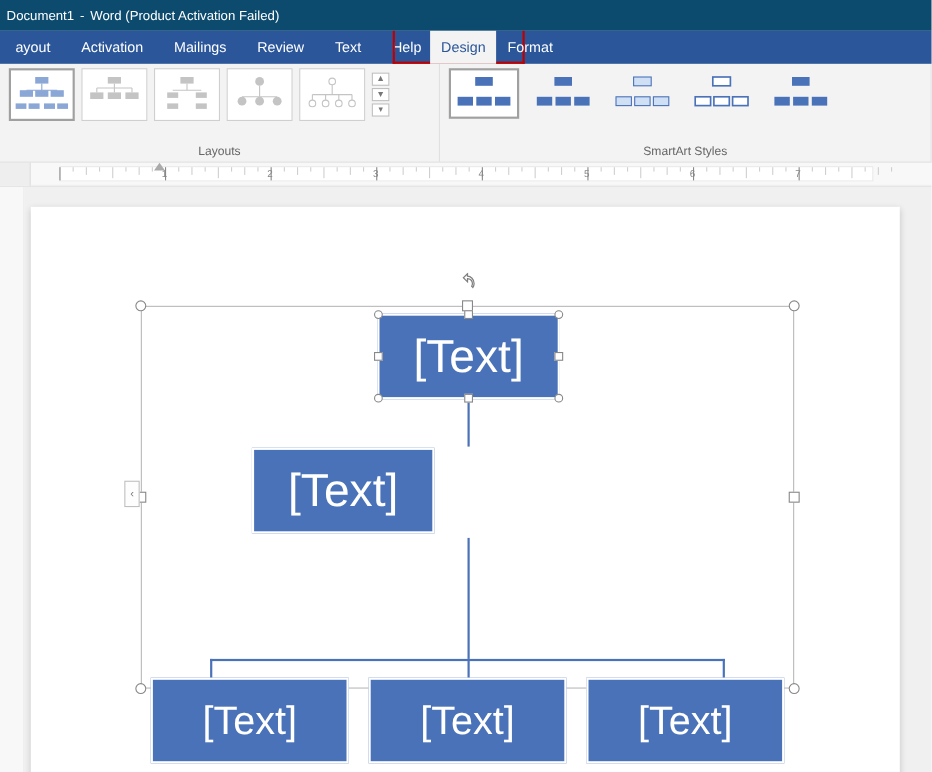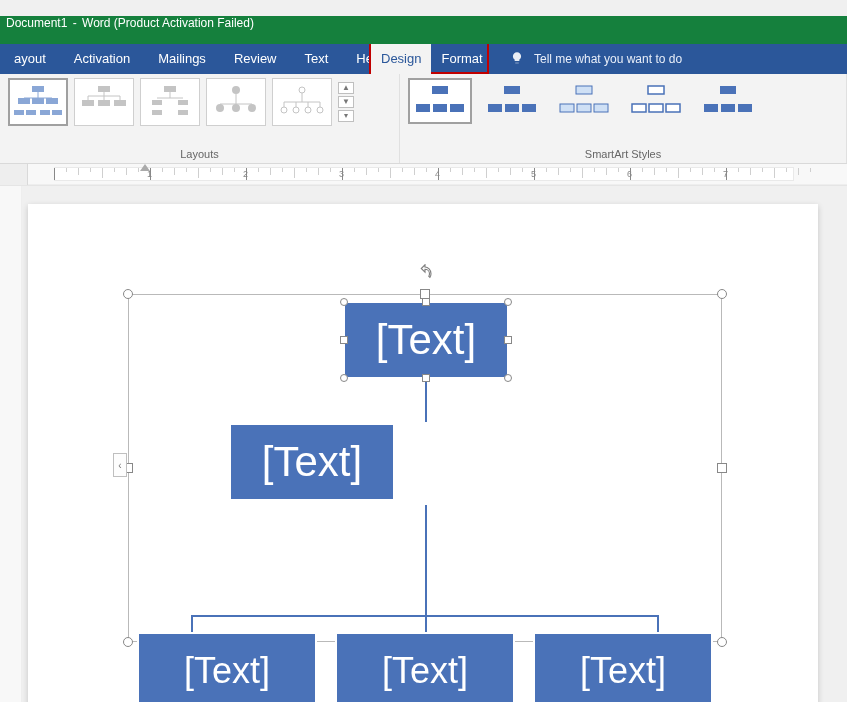--- a/index.html
+++ b/index.html
@@ -1,47 +1,46 @@
 <!DOCTYPE html>
 <html><head>
 <meta charset="utf-8">
 <style>
   * { box-sizing: border-box; margin: 0; padding: 0; font-family: "Segoe UI", Arial, sans-serif; }
   body { background: #f0f0f0; width: 847px; height: 702px; overflow: hidden; font-size: 12px; color: #333; }
 
   
   .titlebar {
-    background: #15803d;
+    background: #0c4a6e;
     height: 28px;
     color: #fff;
     display: flex;
-    align-items: flex-start;
+    align-items: center;
     position: relative;
-    margin-top: 16px;
   }
   .doc-title { padding-left: 6px; font-size: 12px; }
   .doc-title .dash { padding: 0 2px; }
   .context-tabs-wrap {
     position: absolute; left: 369px; top: 0; width: 120px; height: 28px;
     display: flex; align-items: center; justify-content: center;
     background: #2b579a; font-size: 11px; color: #d0e0f5;
     border-left: 2px solid #c00000; border-top: 2px solid #c00000; border-right: 2px solid #c00000;
   }
 
   
   .ribbon-head {
     background: #2b579a; height: 30px; display: flex; align-items: flex-end;
     color: #fff; font-size: 13px; position: relative;
   }
   .ribbon-tabs { display: flex; align-items: center; height: 100%; }
   .ribbon-tab { padding: 0 14px; height: 30px; line-height: 30px; cursor: default; }
   .ribbon-tab.active { background: #f3f3f3; color: #2b579a; }
   .context-tabs {
-    position: absolute; left: 369px; top: 0; width: 120px; display: flex; height: 30px;
-    border-left: 2px solid #c00000; border-bottom: 2px solid #c00000; border-right: 2px solid #c00000;
+    position: absolute; left: 357px; top: 0; width: 120px; display: flex; height: 30px;
+    border-left: 2px solid #c00000; border-bottom: 2px solid #c00000; border-right: 2px solid #c00000; padding-left: 32px;
   }
   .context-tabs .ribbon-tab { padding: 0 10px; font-size: 13px; }
   .tellme { position: absolute; left: 510px; top: 0; display: flex; align-items: center; height: 30px; color: #e8eef9; font-size: 12px; }
   .tellme .bulb { margin-right: 10px; font-size: 14px; opacity: .9;}
   .tellme .bulb svg path { fill: #fff; }
 
   
   .ribbon-body {
     background: #f3f3f3; height: 90px; display: flex; border-bottom: 1px solid #d9d9d9;
   }
@@ -162,28 +161,20 @@
     <div class="ribbon-tab">ayout</div>
     <div class="ribbon-tab">Activation</div>
     <div class="ribbon-tab">Mailings</div>
     <div class="ribbon-tab">Review</div>
     <div class="ribbon-tab">Text</div>
     <div class="ribbon-tab">Help</div>
   </div>
   <div class="context-tabs">
     <div class="ribbon-tab active">Design</div>
     <div class="ribbon-tab">Format</div>
-  </div>
-  <div class="tellme">
-    <span class="bulb">
-      <svg width="14" height="14" viewBox="0 0 24 24">
-          <path d="M9 21h6v-1H9v1zm3-19C8 2 5 5 5 9c0 2.4 1.2 4.5 3 5.7V17h8v-2.3c1.8-1.2 3-3.3 3-5.7 0-4-3-7-7-7z"></path>
-        </svg>
-    </span>
-    <span>Tell me what you want to do</span>
   </div>
 </div>
 
 <div class="ribbon-body">
 
   <div class="ribbon-group" style="flex:0 0 400px">
     <div class="layout-row">
       <div class="layout-thumb sel">
         <svg class="mini-blue" width="48" height="36">
             <rect x="18" y="2" width="12" height="6"></rect>

